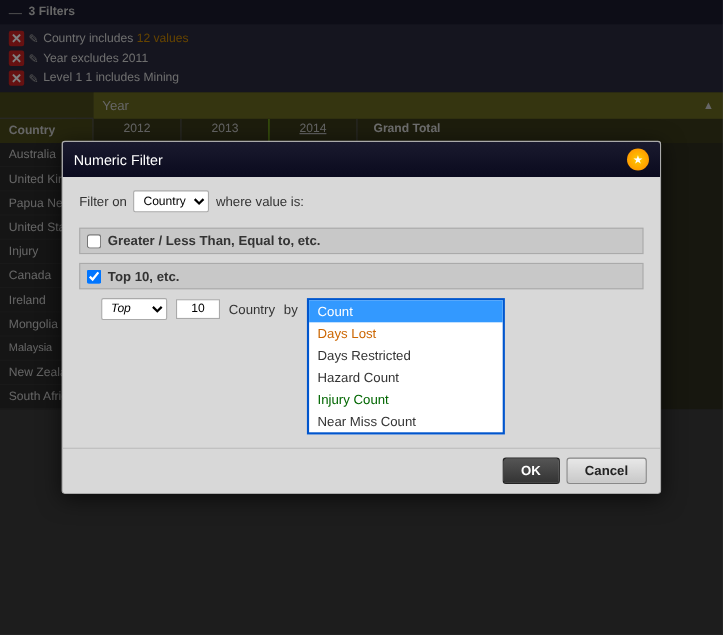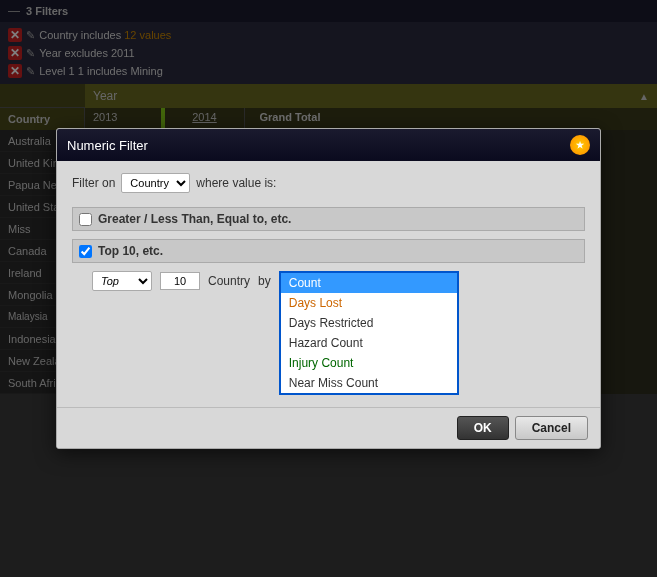--- a/index.html
+++ b/index.html
@@ -286,37 +286,37 @@
     </div>
     <div style="flex:1; background:#6a6a20; height:24px; display:flex; align-items:center; padding:0 8px; justify-content:space-between;">
       <span style="color:#ccc;font-size:12px;">Year</span>
       <span style="color:#ccc;font-size:10px;">▲</span>
     </div>
   </div>
   <div style="display:flex; background:#3a3a1a;">
     <div style="min-width:85px; background:#4a4a1a; height:22px; display:flex; align-items:center; padding:0 8px; border-right:1px solid #555;">
       <span style="color:#ccc;font-size:11px;font-weight:bold;">Country</span>
     </div>
-    <div style="min-width:80px; text-align:left; padding:3px 8px; color:#ccc; font-size:11px; border-right:4px solid #84cc16;">2013</div>
+    <div style="min-width:80px; text-align:center; padding:3px 8px; color:#ccc; font-size:11px; border-right:1px solid #555;">2012</div>
+    <div style="min-width:80px; text-align:center; padding:3px 8px; color:#ccc; font-size:11px; border-right:1px solid #84cc16;">2013</div>
     <div style="min-width:80px; text-align:center; padding:3px 8px; color:#ccc; font-size:11px; border-right:1px solid #555;text-decoration:underline;">2014</div>
     <div style="min-width:90px; text-align:center; padding:3px 8px; color:#ddd; font-size:11px; font-weight:bold;">Grand Total</div>
   </div>
 
   <div style="display:flex;">
     <div style="min-width:85px; background:#2a2a2a;">
       <div style="padding:3px 8px;color:#ccc;font-size:11px;border-bottom:1px solid #333;height:22px;display:flex;align-items:center;">Australia</div>
       <div style="padding:3px 8px;color:#ccc;font-size:11px;border-bottom:1px solid #333;height:22px;display:flex;align-items:center;">United Kingdom</div>
       <div style="padding:3px 8px;color:#ccc;font-size:11px;border-bottom:1px solid #333;height:22px;display:flex;align-items:center;">Papua New G...</div>
       <div style="padding:3px 8px;color:#ccc;font-size:11px;border-bottom:1px solid #333;height:22px;display:flex;align-items:center;">United States</div>
-      <div style="padding:3px 8px;color:#ccc;font-size:11px;border-bottom:1px solid #333;height:22px;display:flex;align-items:center;">Miss</div>
+      <div style="padding:3px 8px;color:#ccc;font-size:11px;border-bottom:1px solid #333;height:22px;display:flex;align-items:center;">Injury</div>
       <div style="padding:3px 8px;color:#ccc;font-size:11px;border-bottom:1px solid #333;height:22px;display:flex;align-items:center;">Canada</div>
       <div style="padding:3px 8px;color:#ccc;font-size:11px;border-bottom:1px solid #333;height:22px;display:flex;align-items:center;">Ireland</div>
       <div style="padding:3px 8px;color:#ccc;font-size:11px;border-bottom:1px solid #333;height:22px;display:flex;align-items:center;">Mongolia</div>
       <div style="padding:3px 8px;color:#ccc;font-size:10px;border-bottom:1px solid #333;height:22px;display:flex;align-items:center;">Malaysia</div>
-      <div style="padding:3px 8px;color:#ccc;font-size:11px;border-bottom:1px solid #333;height:22px;display:flex;align-items:center;">Indonesia</div>
       <div style="padding:3px 8px;color:#ccc;font-size:11px;border-bottom:1px solid #333;height:22px;display:flex;align-items:center;">New Zealand</div>
       <div style="padding:3px 8px;color:#ccc;font-size:11px;border-bottom:1px solid #333;height:22px;display:flex;align-items:center;">South Africa</div>
     </div>
     <div style="flex:1; background:#2e2e1e;"></div>
   </div>
 
   <div class="modal-overlay">
     <div class="modal">
 
       <div class="modal-title-bar">

